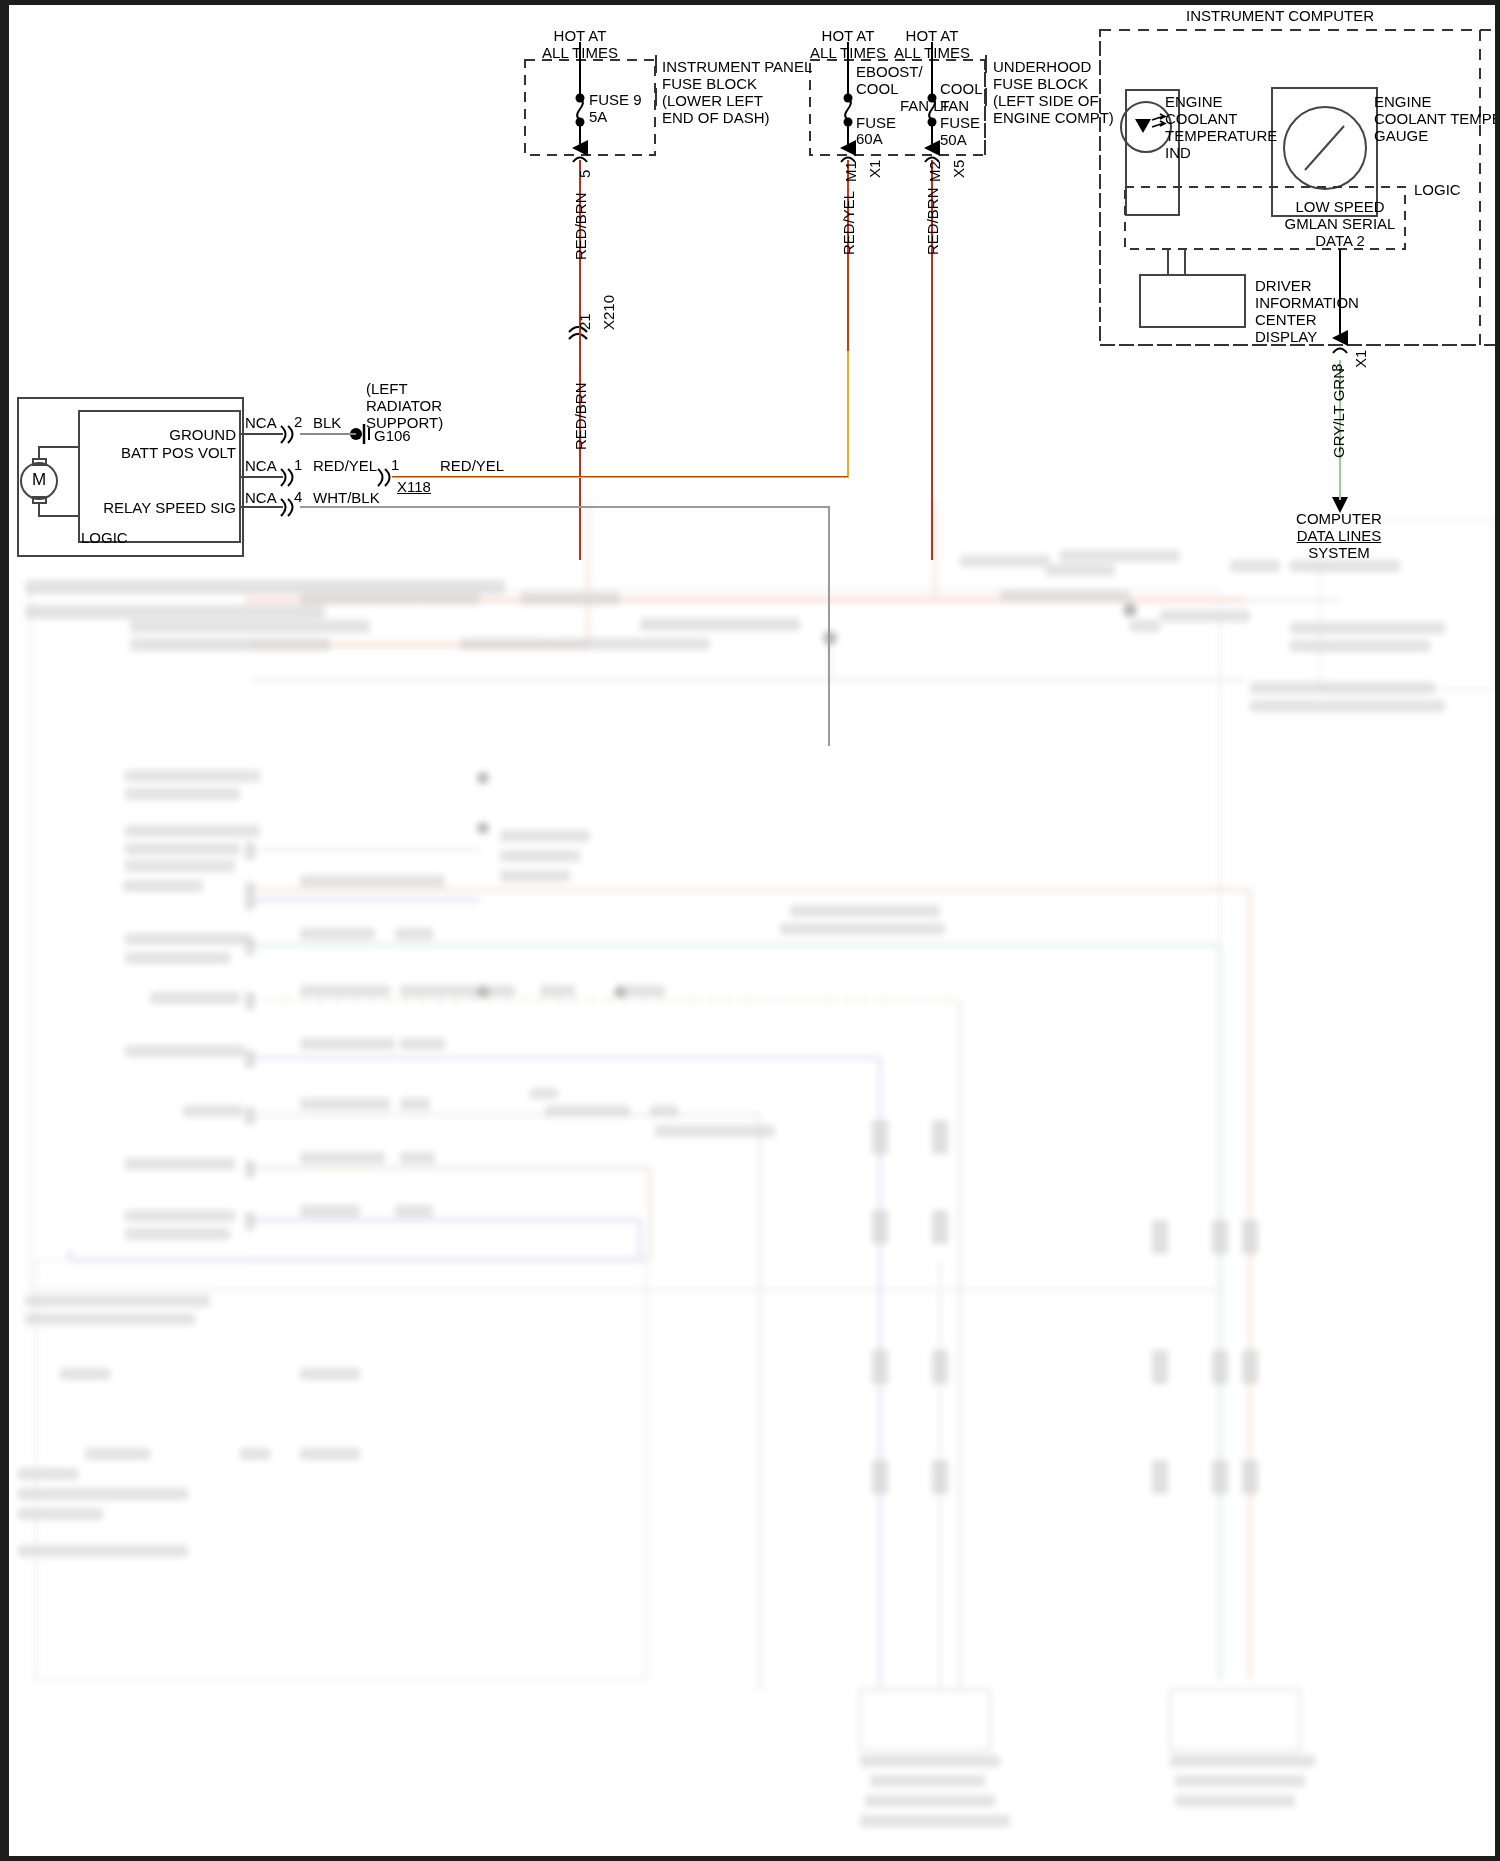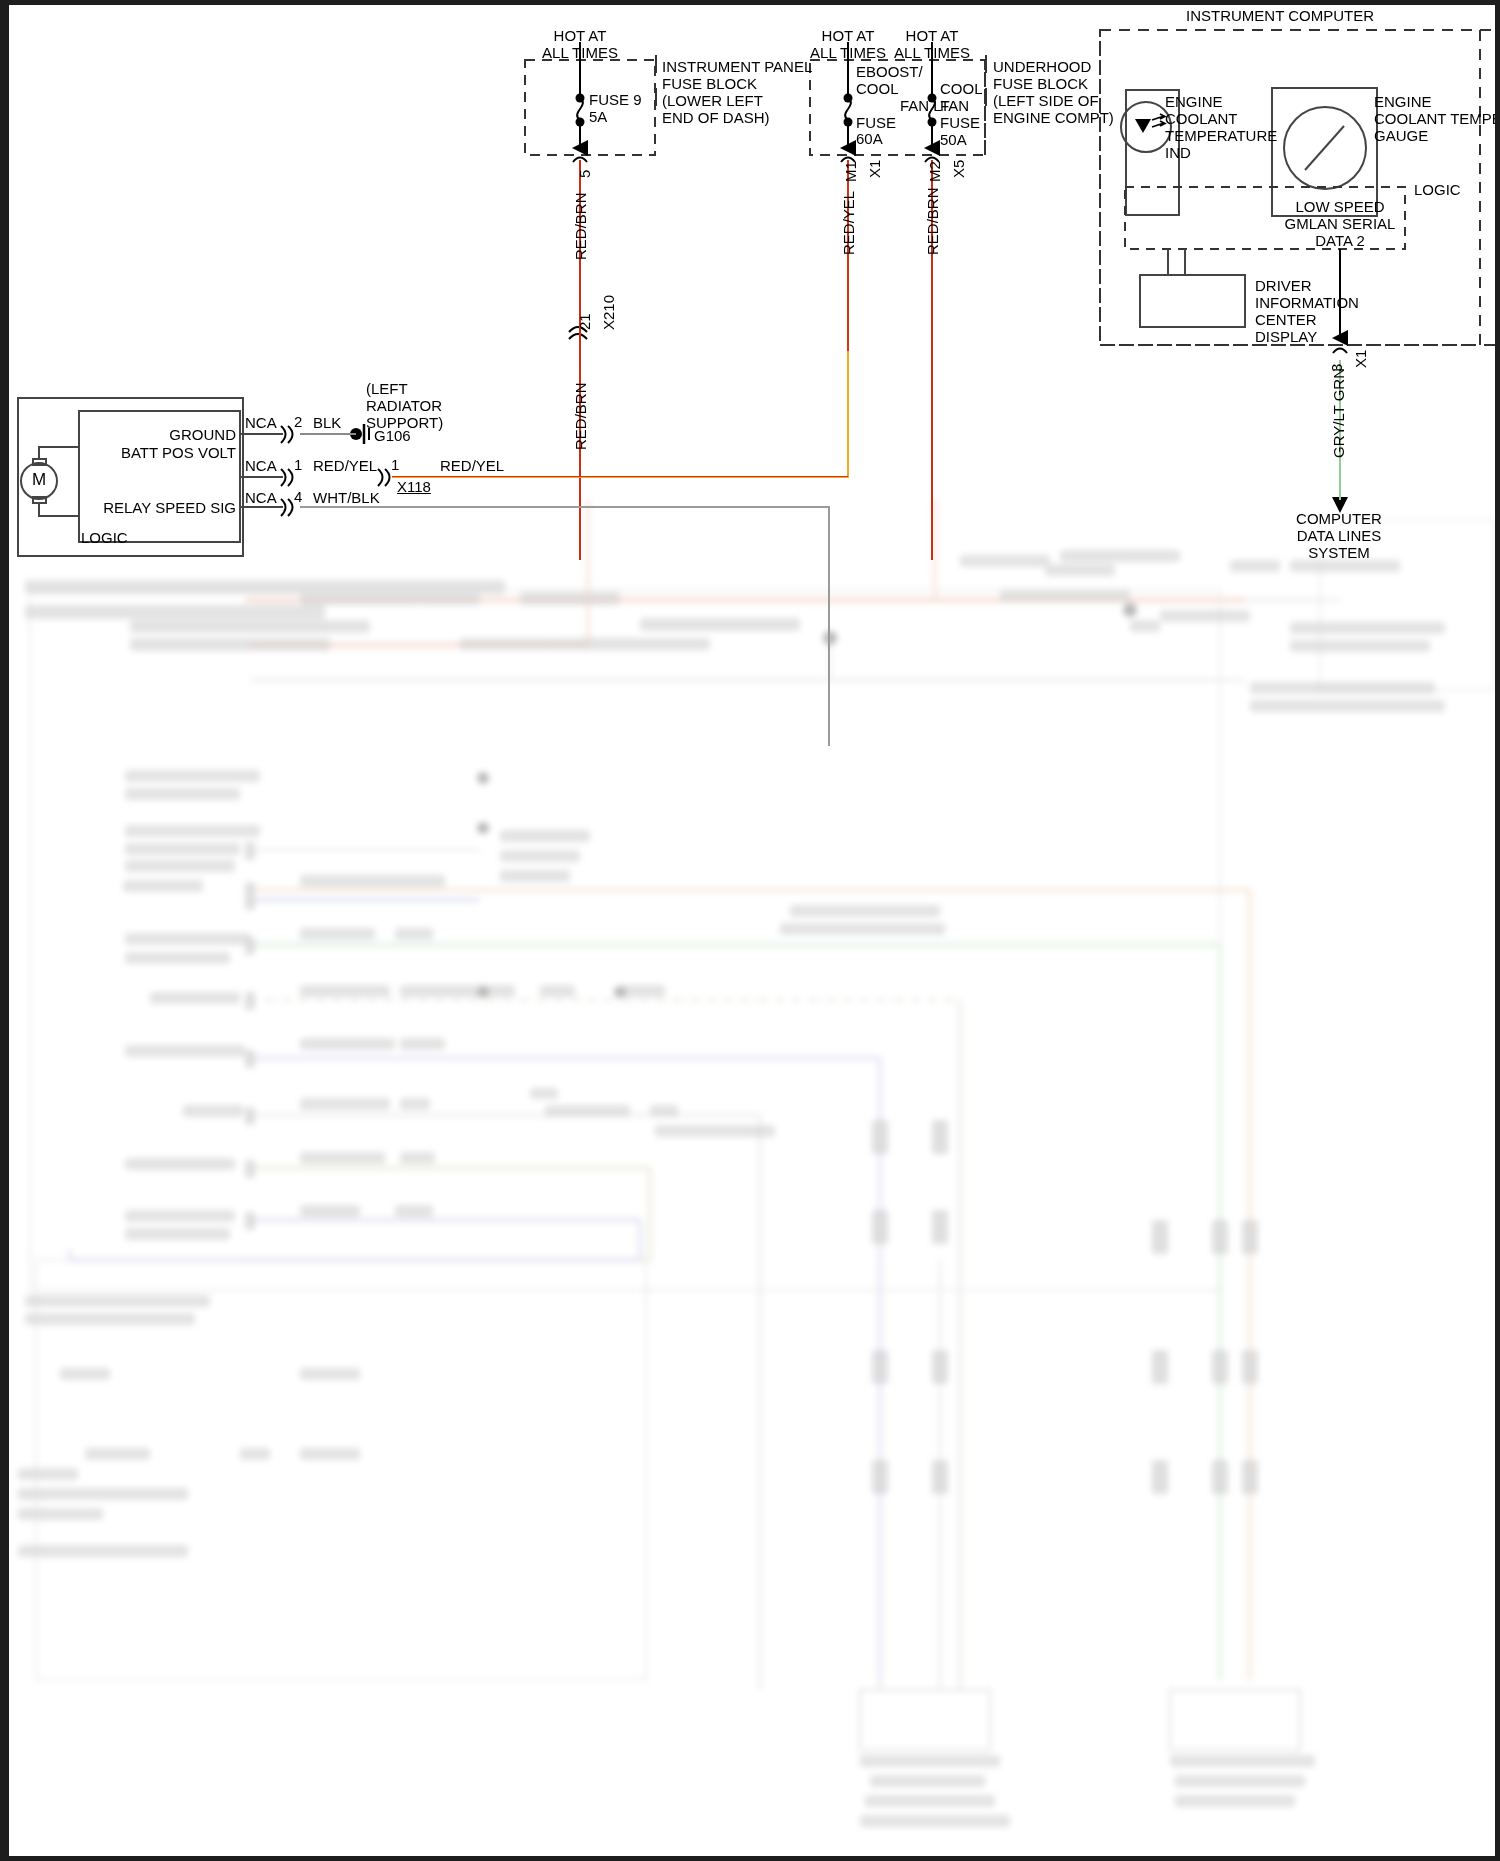--- a/index.html
+++ b/index.html
@@ -371,21 +371,21 @@
   <div class="lbl c" style="left:1340px;top:215px;">GMLAN SERIAL</div>
   <div class="lbl c" style="left:1340px;top:232px;">DATA 2</div>
   <div class="lbl" style="left:1255px;top:277px;">DRIVER</div>
   <div class="lbl" style="left:1255px;top:294px;">INFORMATION</div>
   <div class="lbl" style="left:1255px;top:311px;">CENTER</div>
   <div class="lbl" style="left:1255px;top:328px;">DISPLAY</div>
   <div class="vert" style="left:1328px;top:372px;">3</div>
   <div class="vert" style="left:1352px;top:368px;">X1</div>
   <div class="vert" style="left:1330px;top:458px;">GRY/LT GRN</div>
   <div class="lbl c" style="left:1339px;top:510px;">COMPUTER</div>
-  <div class="lbl c" style="left:1339px;top:527px;">DATA LINES</div>
+  <div class="lbl c" style="left:1339px;top:527px;text-decoration:underline;">DATA LINES</div>
   <div class="lbl c" style="left:1339px;top:544px;">SYSTEM</div>
 
   <div class="lbl r" style="left:236px;top:426px;">GROUND</div>
   <div class="lbl r" style="left:236px;top:444px;">BATT POS VOLT</div>
   <div class="lbl r" style="left:236px;top:499px;">RELAY SPEED SIG</div>
   <div class="lbl" style="left:81px;top:529px;">LOGIC</div>
   <div class="lbl c" style="left:39px;top:471px;font-size:17px;">M</div>
 
   <div class="lbl" style="left:245px;top:414px;">NCA</div>
   <div class="lbl" style="left:294px;top:413px;">2</div>

